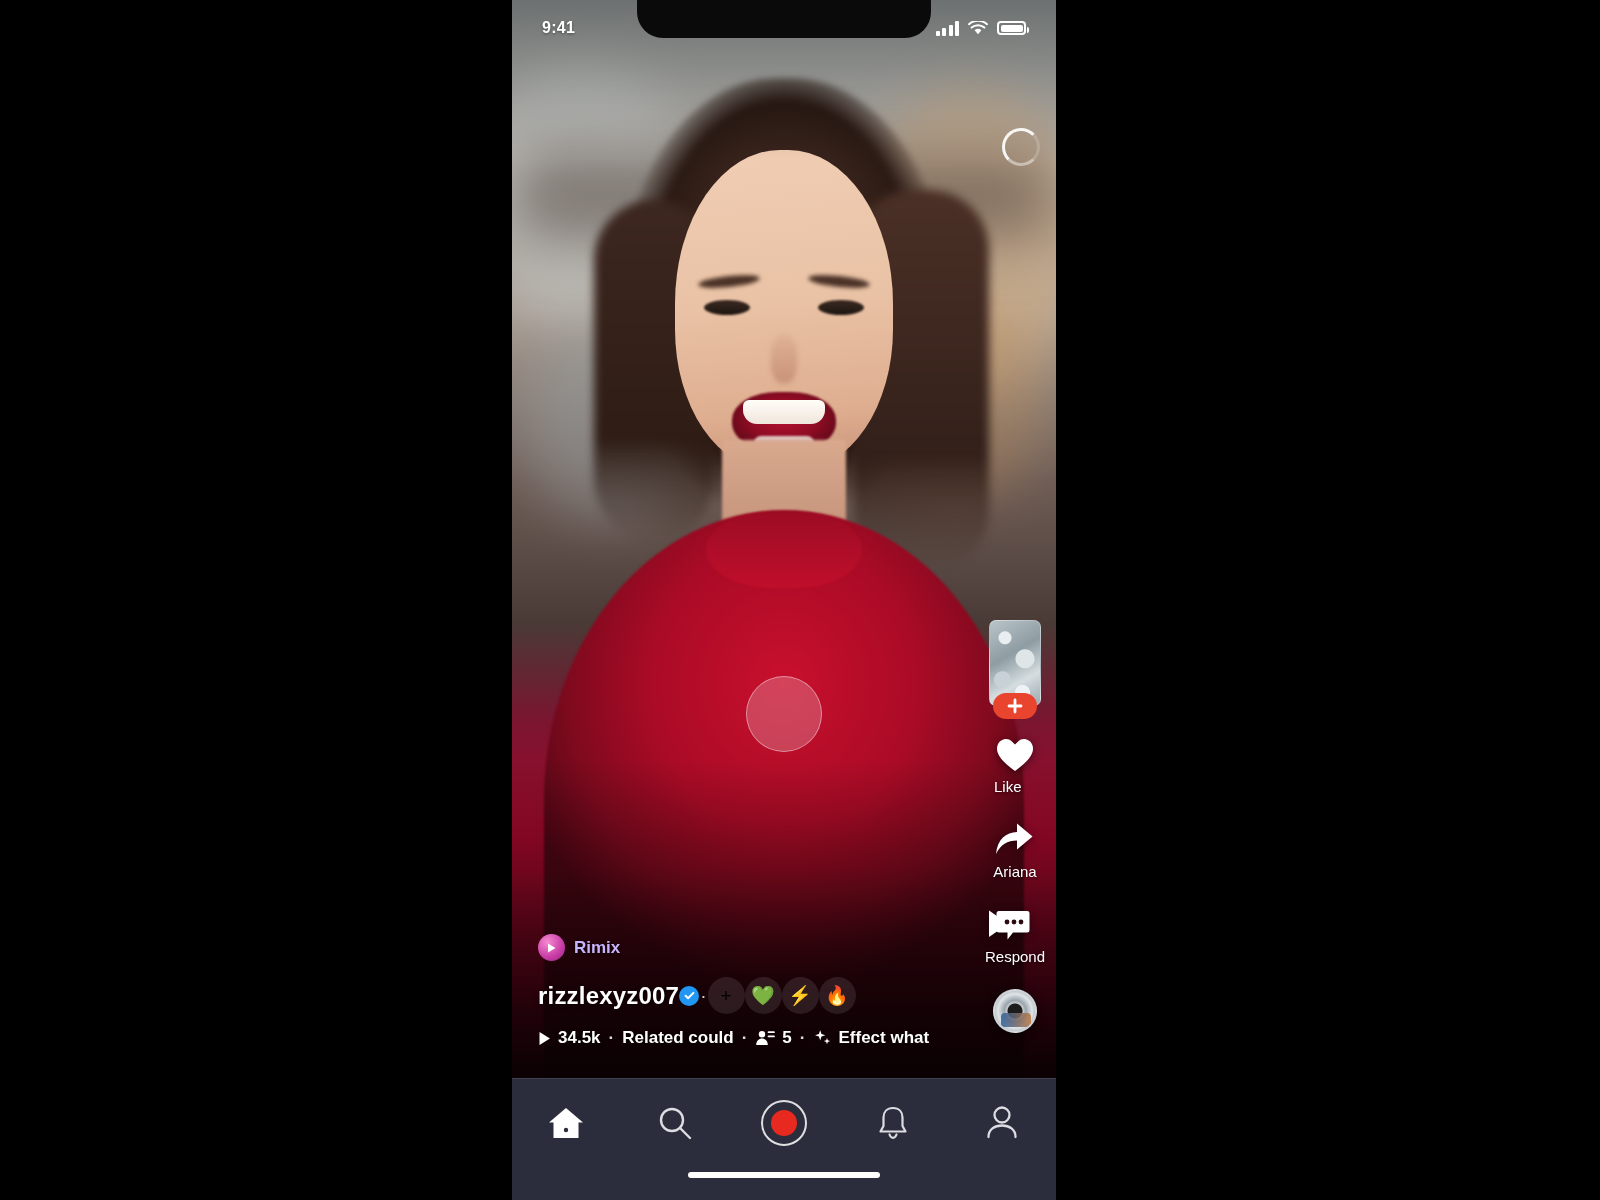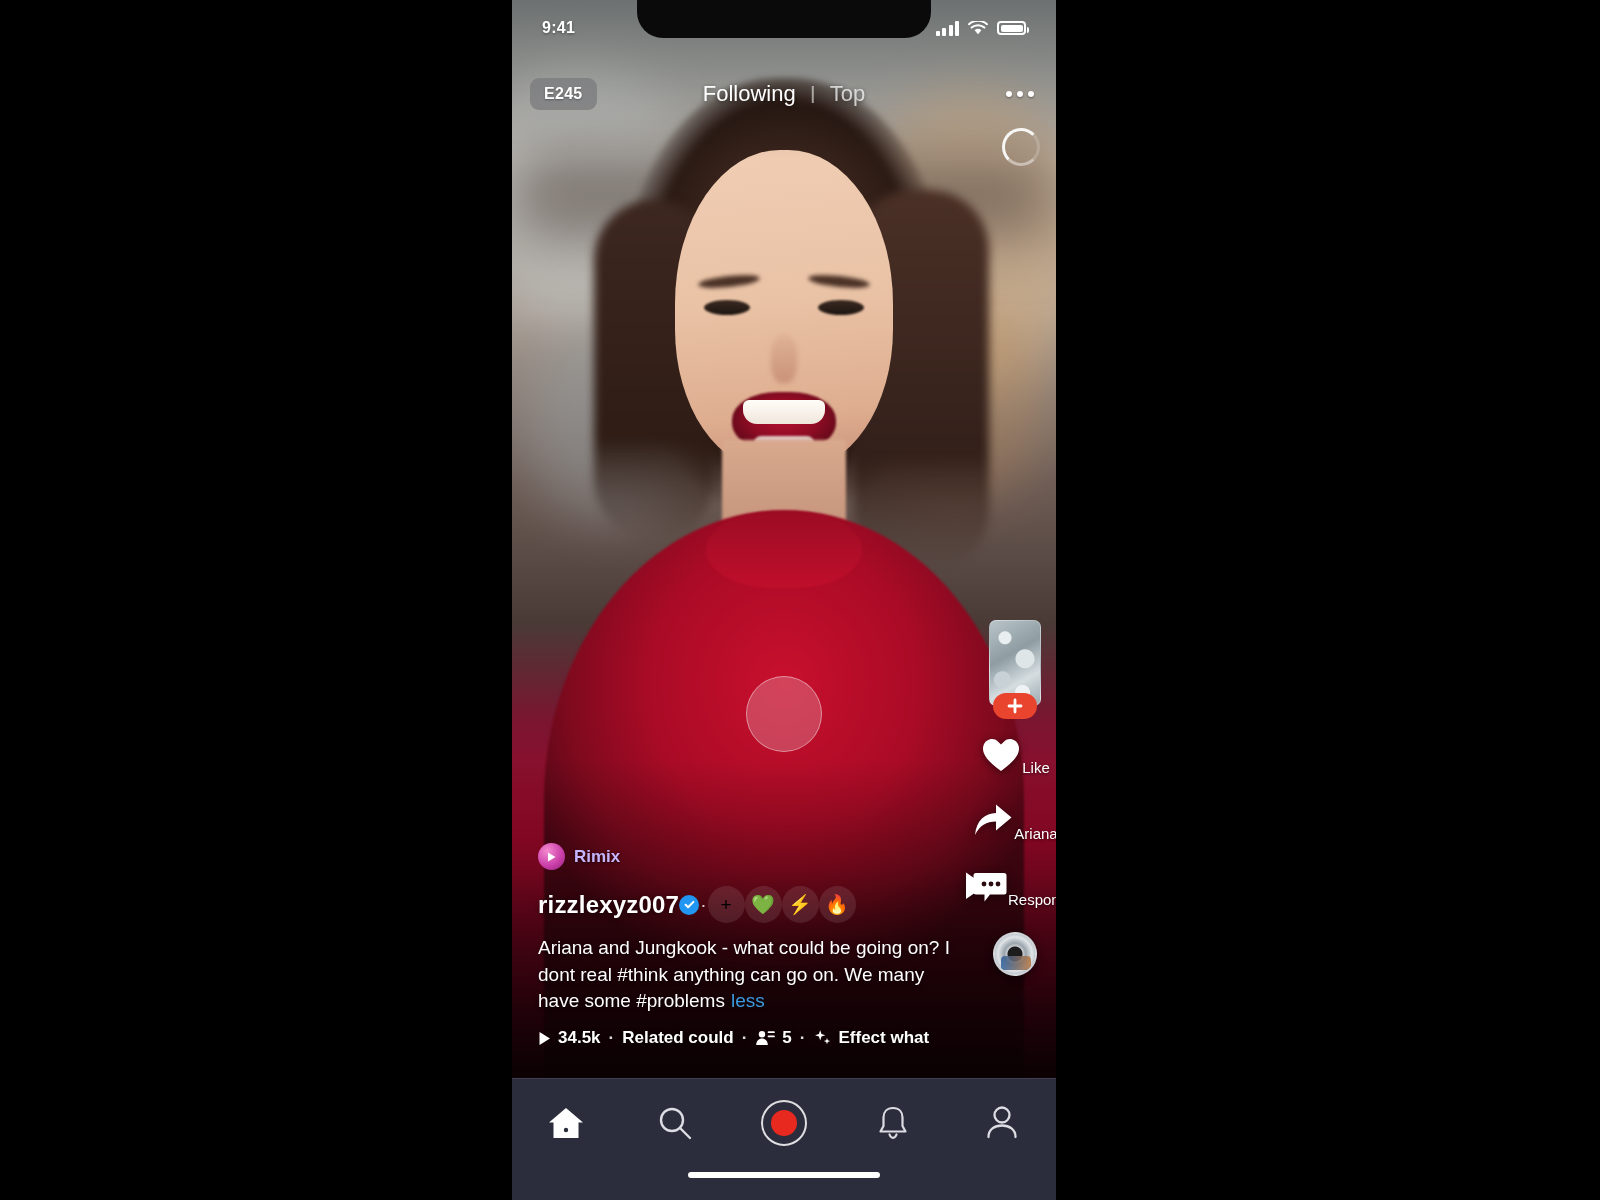--- a/index.html
+++ b/index.html
@@ -139,21 +139,21 @@
              radial-gradient(circle at 30% 20%, #e9eef0 0 6px, transparent 7px),
              radial-gradient(circle at 70% 45%, #dfe6e8 0 9px, transparent 10px),
              radial-gradient(circle at 25% 70%, #c8d2d6 0 8px, transparent 9px),
              radial-gradient(circle at 65% 85%, #eef2f4 0 7px, transparent 8px),
              linear-gradient(150deg,#b9c4c8,#8e9da3 40%,#d5dde0 70%,#9aa8ae 100%);
            border:1px solid rgba(255,255,255,.25); }
   .plus-pill { position:absolute; left:50%; transform:translateX(-50%); bottom:-13px;
                width:44px; height:26px; border-radius:13px; background:#e8442e;
                display:flex; align-items:center; justify-content:center; }
   .plus-pill svg { display:block; }
-  .rail-item { display:flex; align-items:flex-end; margin-bottom:22px; }
+  .rail-item { display:flex; flex-direction:column; align-items:flex-start; margin-bottom:22px; }
   .rail-icon { height:44px; display:flex; align-items:center; justify-content:center;
                filter:drop-shadow(0 2px 4px rgba(0,0,0,.5)); }
   .rail-label { color:#fff; font-size:15px; font-weight:500; margin-top:2px; text-shadow:0 1px 3px rgba(0,0,0,.6); }
   .disc { width:44px; height:44px; border-radius:50%; margin-top:2px;
           background:radial-gradient(circle at 50% 50%, #1c1c1c 0 7px, #c8ccd0 8px, #9aa4ac 38%, #dfe4e7 60%, #6e7b86 100%);
           border:2px solid rgba(255,255,255,.28); box-shadow:0 2px 8px rgba(0,0,0,.6); position:relative; overflow:hidden; }
   .disc::after { content:""; position:absolute; left:6px; bottom:4px; width:30px; height:14px;
           background:linear-gradient(90deg,#2b5f9e,#b8763e); border-radius:4px; opacity:.85; }
 
   
@@ -240,33 +240,20 @@
           <path d="M10 13.2 L6.6 9.3 a5.2 5.2 0 0 1 6.8 0 Z" fill="#fff"></path>
           <path d="M3.6 6.6 a9.6 9.6 0 0 1 12.8 0" stroke="#fff" stroke-width="2" fill="none" stroke-linecap="round"></path>
           <path d="M1 3.2 a13.6 13.6 0 0 1 18 0" stroke="#fff" stroke-width="2" fill="none" stroke-linecap="round"></path>
         </svg>
         <div class="battery">
             <i></i>
           </div>
       </div>
     </div>
 
-    <div class="topbar">
-      <div class="ep-badge">E245</div>
-      <div class="tabs">
-        <div class="tab active">Following</div>
-        <div class="tab-sep"></div>
-        <div class="tab">Top</div>
-      </div>
-      <div class="dots">
-          <i></i>
-          <i></i>
-          <i></i>
-        </div>
-    </div>
 
     <div class="spinner"></div>
 
     <div class="tap-circle"></div>
 
     <div class="rail">
       <div class="thumb-wrap">
         <div class="thumb"></div>
         <div class="plus-pill">
           <svg width="18" height="18" viewBox="0 0 18 18">
@@ -326,23 +313,20 @@
               <path d="M2.6 6.8 L5.1 9.3 L10.4 3.9" stroke="#fff" stroke-width="2" fill="none" stroke-linecap="round" stroke-linejoin="round"></path>
             </svg>
         </div>
         <div class="mid-dot">·</div>
         <div class="chip">+</div>
         <div class="chip">💚</div>
         <div class="chip">⚡</div>
         <div class="chip">🔥</div>
       </div>
 
-      <div class="caption">
-        <span>Ariana and Jungkook - what could be going on? I dont real #think anything can go on. We many have some #problems</span><span class="less">less</span>
-      </div>
 
       <div class="meta">
         <div class="meta-item">
           <svg width="13" height="15" viewBox="0 0 13 15">
               <path d="M1.5 1 L12 7.5 L1.5 14 Z" fill="#fff"></path>
             </svg>
           <span>34.5k</span>
         </div>
         <span class="sep">·</span>
         <span class="meta-item">Related could</span>

